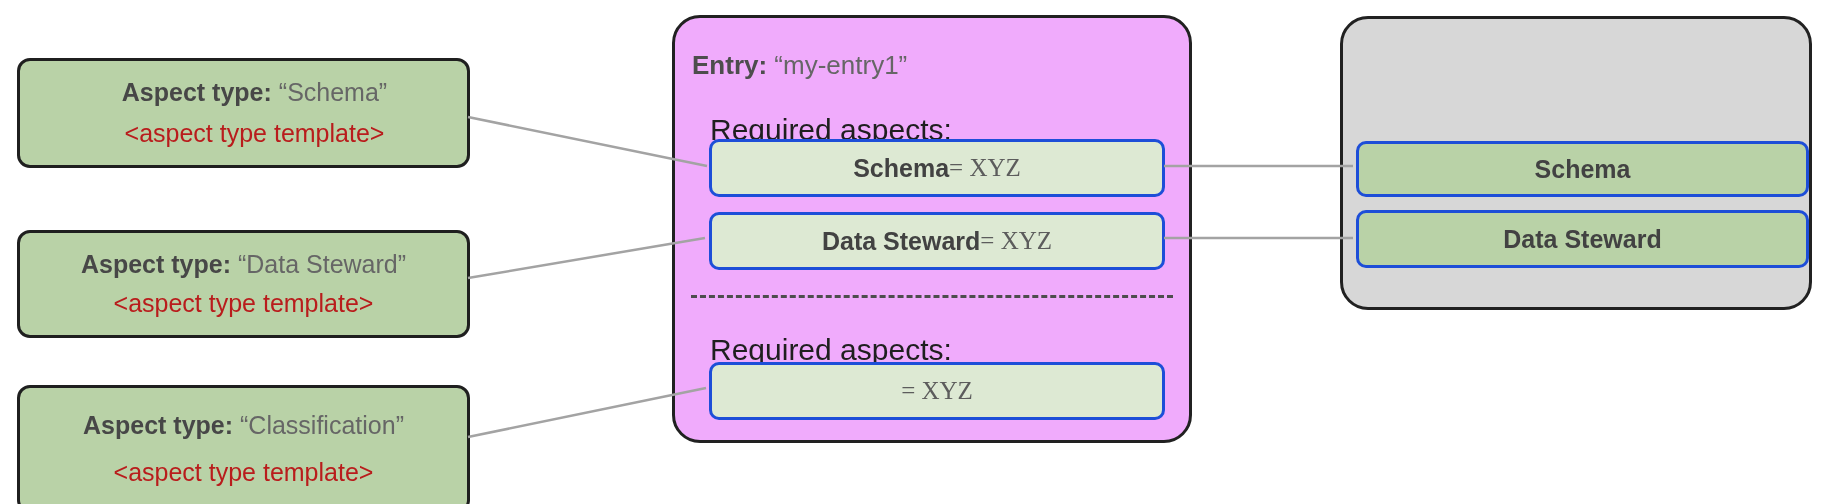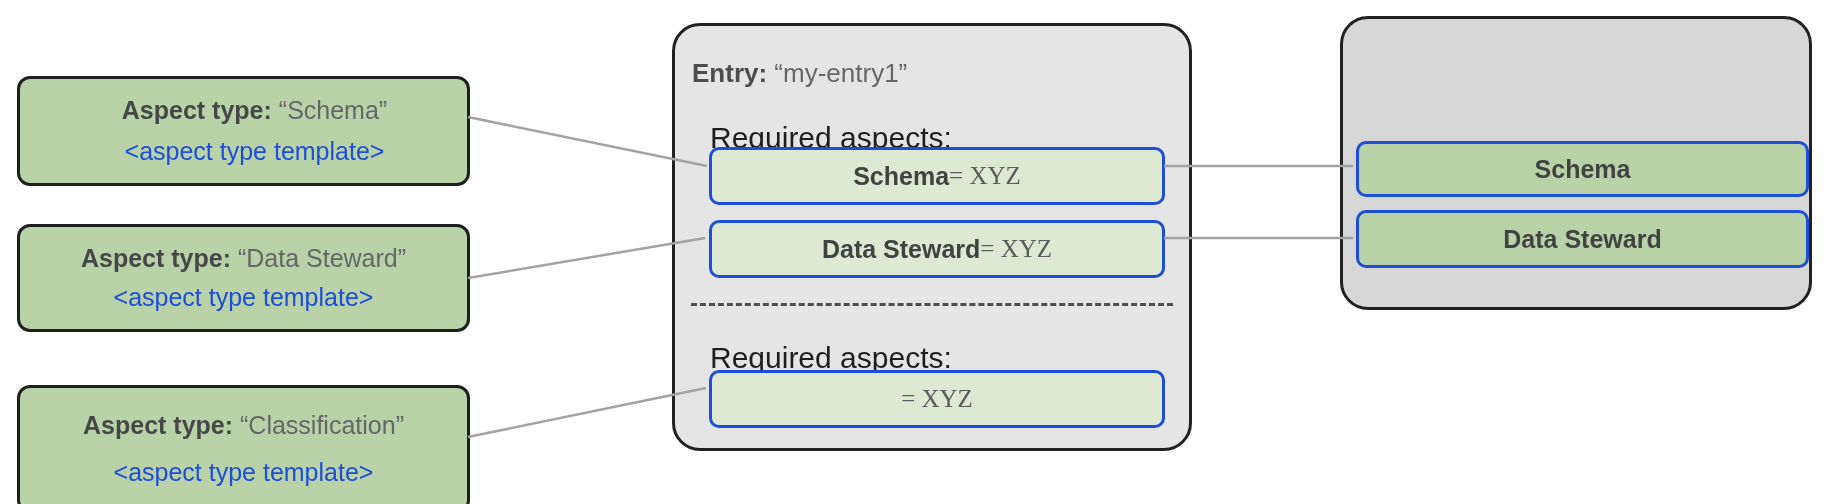--- a/index.html
+++ b/index.html
@@ -14,26 +14,26 @@
 
   
   .aspect-box {
     position: absolute; left: 17px; width: 453px; height: 110px;
     background: #b9d2a7; border: 3px solid #1f1f1f; border-radius: 13px;
     display: flex; flex-direction: column; justify-content: space-evenly;
     align-items: center; padding: 6px 10px; z-index: 2;
   }
   .aspect-box .line1 { font-size: 25px; color: #666666; white-space: nowrap; }
   .aspect-box .line1 b { color: #474747; font-weight: bold; }
-  .aspect-box .line2 { font-size: 25px; color: #1d4ed8; white-space: nowrap; }
+  .aspect-box .line2 { font-size: 25px; color: #b91c1c; white-space: nowrap; }
 
   
   .entry-card {
     position: absolute; left: 672px; top: 15px; width: 520px; height: 428px;
-    background: #e5e5e5; border: 3px solid #212121; border-radius: 28px; z-index: 1; margin-top: 8px;
+    background: #f0abfc; border: 3px solid #212121; border-radius: 28px; z-index: 1;
   }
   .card-header { position: absolute; left: 17px; top: 32px; font-size: 26px; white-space: nowrap; }
   .card-header .htitle { font-weight: bold; color: #4d4d4d; }
   .card-header .hvalue { color: #666666; }
   .section-label { position: absolute; font-size: 30px; color: #1f1f1f; white-space: nowrap; }
 
   .aspect-row {
     position: absolute; height: 58px;
     border: 3px solid #1d4ed8; border-radius: 10px;
     display: flex; align-items: center; justify-content: center;
@@ -62,26 +62,26 @@
 <div class="canvas">
 
   <svg class="connectors" width="1828" height="504">
     <line x1="468" y1="117" x2="707" y2="166" stroke="#a3a3a3" stroke-width="2.5"></line>
     <line x1="468" y1="278" x2="705" y2="238" stroke="#a3a3a3" stroke-width="2.5"></line>
     <line x1="468" y1="437" x2="706" y2="388" stroke="#a3a3a3" stroke-width="2.5"></line>
     <line x1="1164" y1="166" x2="1353" y2="166" stroke="#a3a3a3" stroke-width="2.5"></line>
     <line x1="1164" y1="238" x2="1353" y2="238" stroke="#a3a3a3" stroke-width="2.5"></line>
   </svg>
 
-  <div class="aspect-box" style="top:76px;padding-left:32px;">
+  <div class="aspect-box" style="top:58px;padding-left:32px;">
     <div class="line1"><b>Aspect type:</b><span> “Schema”</span></div>
     <div class="line2">&lt;aspect type template&gt;</div>
   </div>
 
-  <div class="aspect-box" style="top:224px; height:108px;">
+  <div class="aspect-box" style="top:230px; height:108px;">
     <div class="line1"><b>Aspect type:</b><span> “Data Steward”</span></div>
     <div class="line2">&lt;aspect type template&gt;</div>
   </div>
 
   <div class="aspect-box" style="top:385px; height:128px;text-align:right;">
     <div class="line1"><b>Aspect type:</b><span> “Classification”</span></div>
     <div class="line2">&lt;aspect type template&gt;</div>
   </div>
 
   <div class="entry-card">

